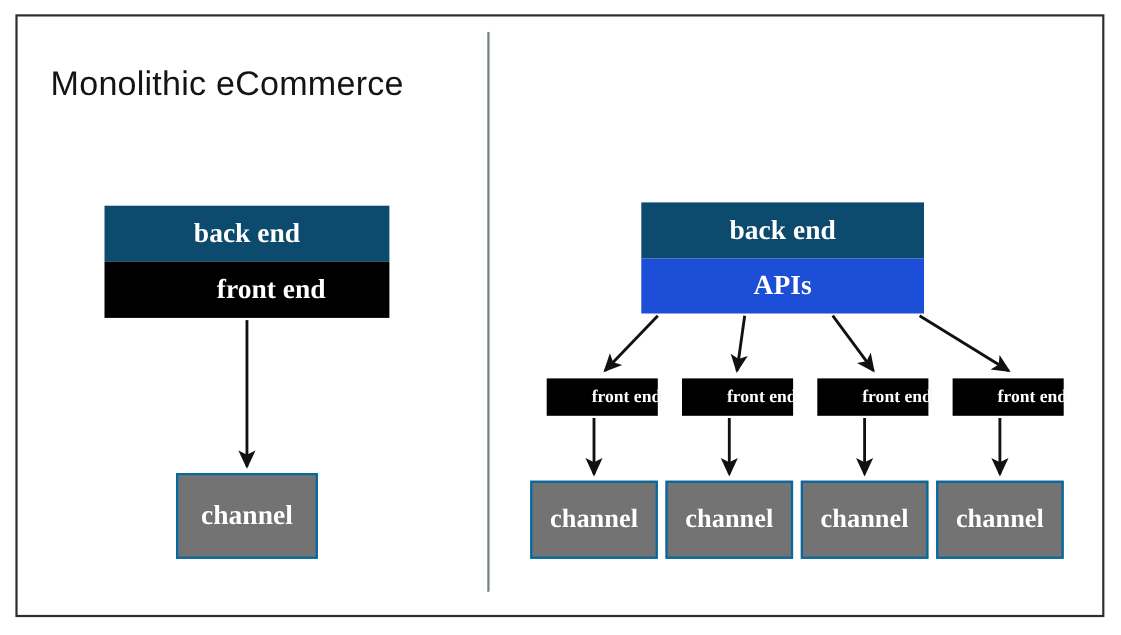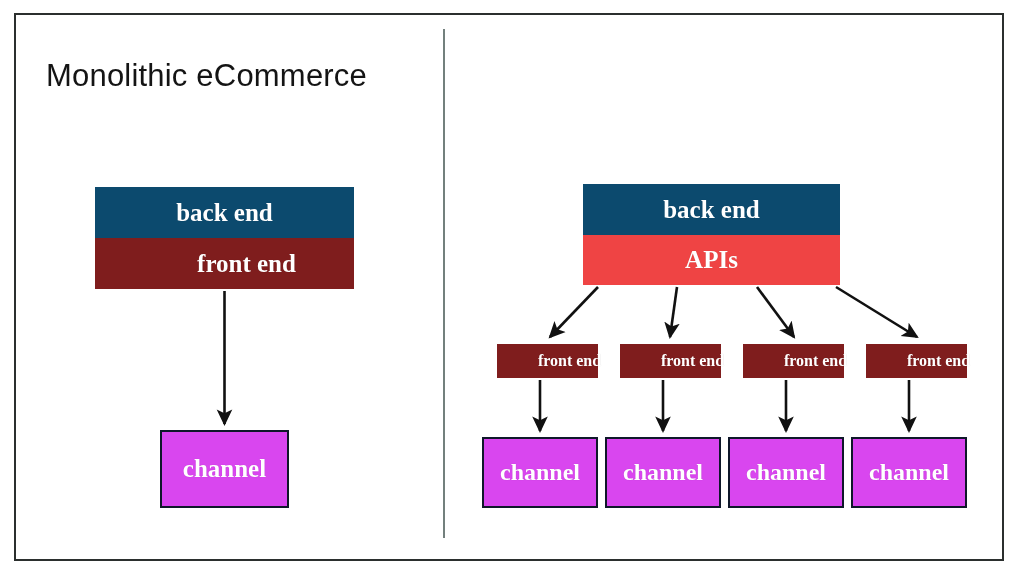--- a/index.html
+++ b/index.html
@@ -63,23 +63,23 @@
     display: flex;
     align-items: center;
     justify-content: center;
     color: #ffffff;
     font-family: "Liberation Serif", serif;
     font-weight: bold;
     white-space: nowrap;
     text-shadow: 0 0 1px rgba(0,0,0,0.18);
   }
   .box-blue   { background: #0c4a6e; }
-  .box-orange { background: #7f1d1d; padding-left: 44px; }
-  .box-purple { background: #ef4444; }
-  .box-green  { background: #d946ef; border: 2px solid #0f172a; }
+  .box-orange { background: #000000; padding-left: 44px; }
+  .box-purple { background: #1d4ed8; }
+  .box-green  { background: #737373; border: 2px solid #0369a1; }
 
   
   #left-backend {
     left: 95px;  top: 187px;  width: 259px; height: 51px;
     font-size: 25px;
   }
   #left-frontend {
     left: 95px;  top: 238px;  width: 259px; height: 51px;
     font-size: 25px;
   }

